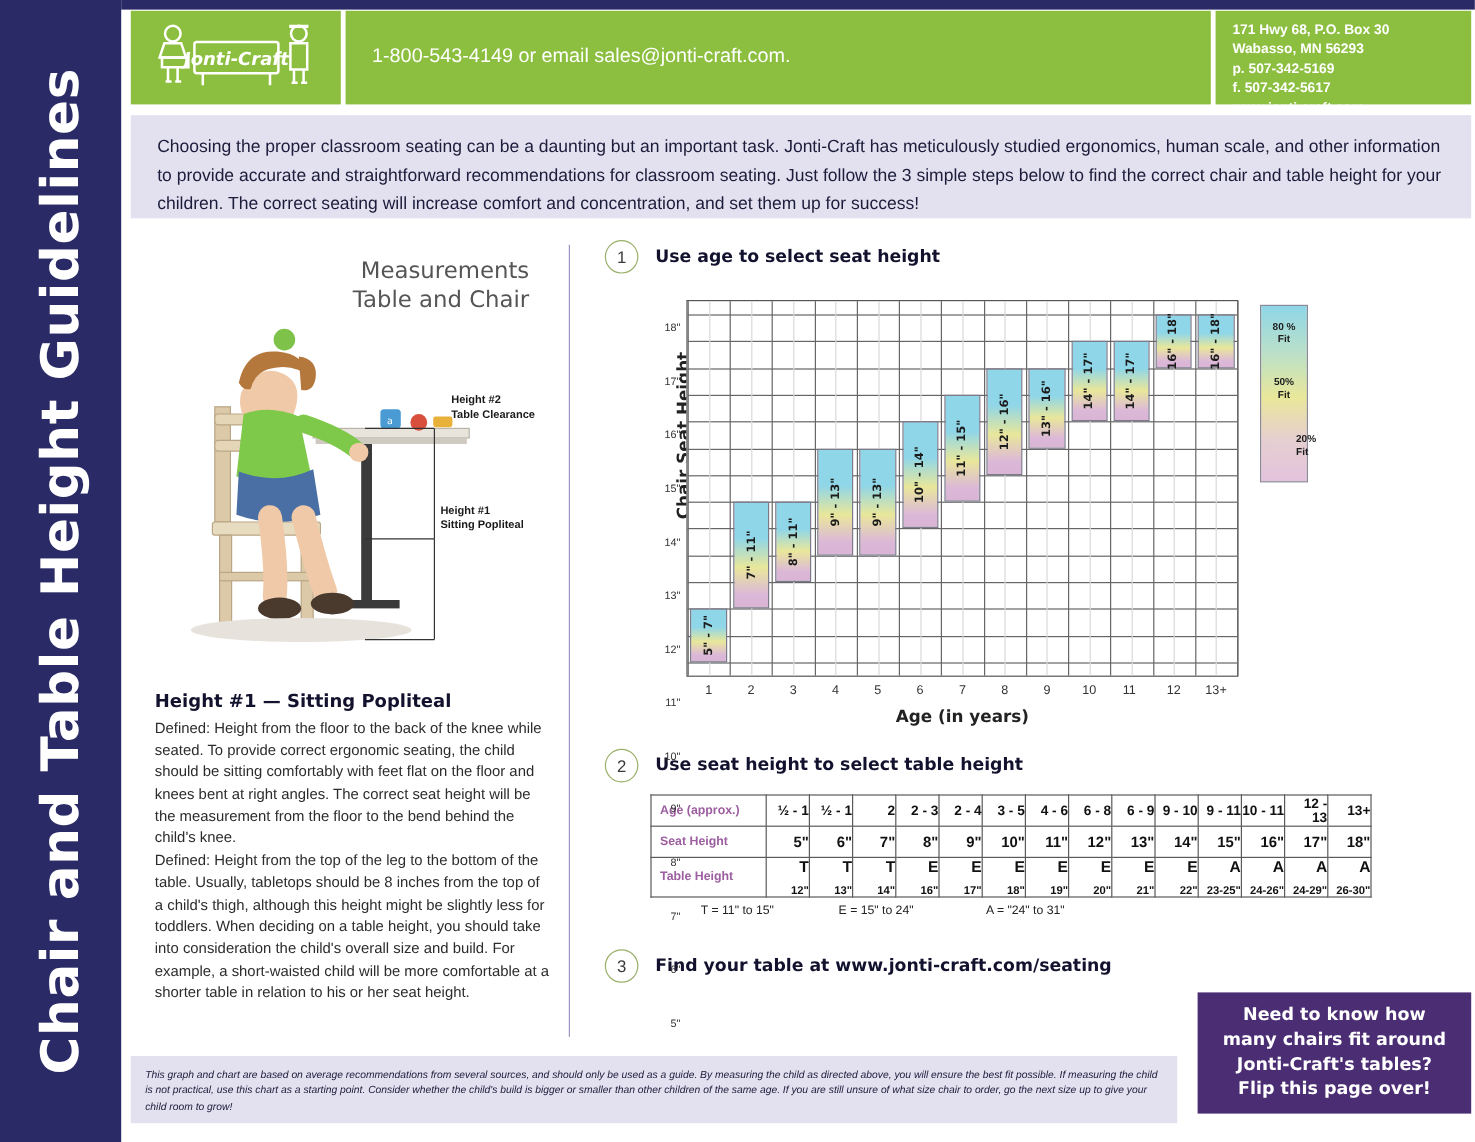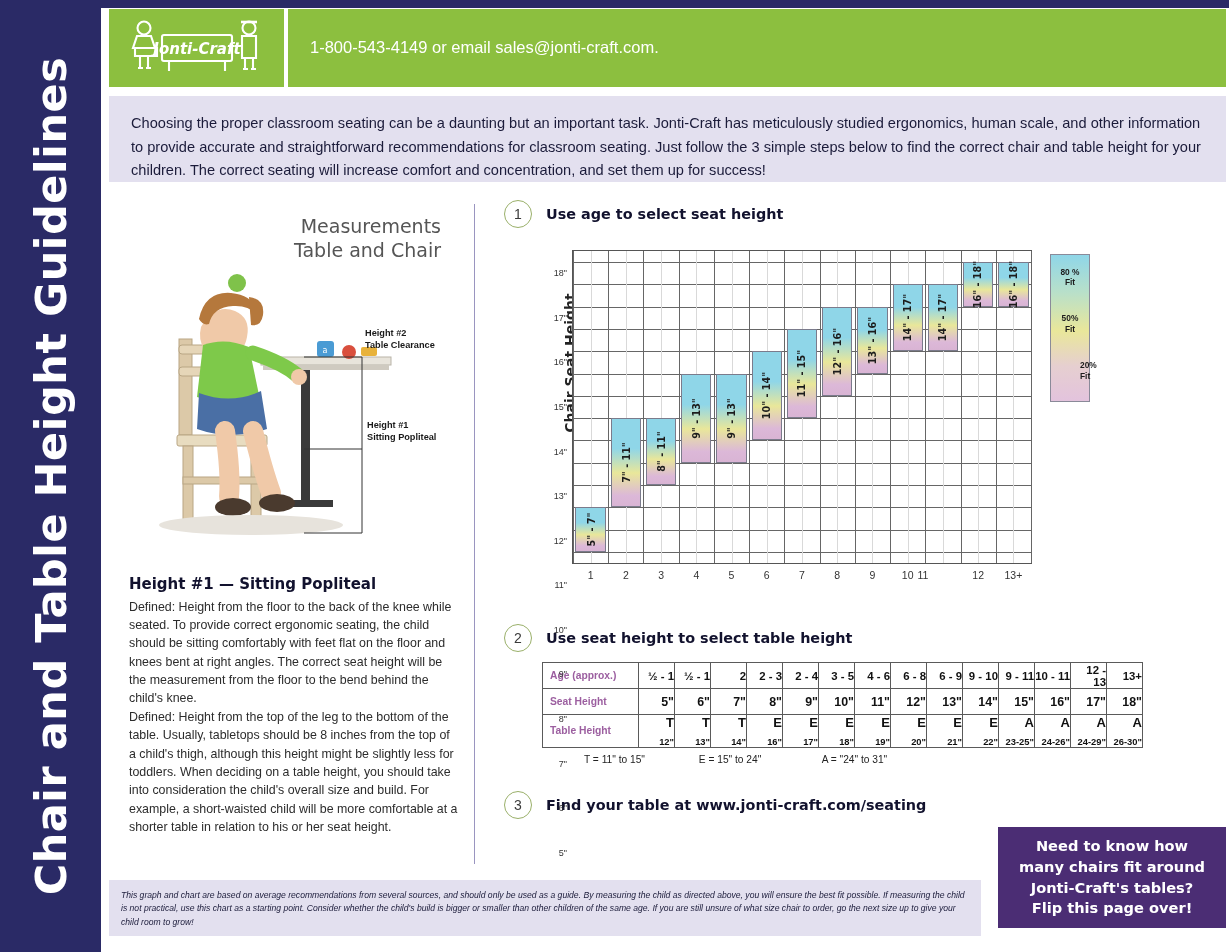--- a/index.html
+++ b/index.html
@@ -62,21 +62,21 @@
   
   .leftcol { position:absolute; left:20px; top:8px; width:330px; }
   .meas-title {
     text-align:right; color:#555; font-size:19px; line-height:1.28;
     font-family:"DejaVu Sans", sans-serif; padding-right:18px; margin-top:14px;
   }
   .photo-area { position:relative; height:290px; margin-top:4px; }
   .photo-svg { position:absolute; left:12px; top:0; }
   .ann { position:absolute; font-size:9.2px; line-height:1.35; color:#1a1a1a; font-weight:bold; }
   .ann1 { left:238px; top:152px; }
-  .ann2 { left:236px; top:60px; }
+  .ann2 { left:247px; top:60px; }
 
   .h-head {
     font-size:15px; font-weight:bold; color:#12122e; margin:18px 0 5px 0;
     font-family:"DejaVu Sans", sans-serif;
   }
   .h-body { font-size:12.4px; line-height:1.48; color:#2c2c2c; }
 
   
   .rightcol { position:absolute; left:395px; top:8px; right:0; }
 
@@ -201,20 +201,27 @@
         <text x="80" y="37" text-anchor="middle" fill="#ffffff" font-family="DejaVu Sans, sans-serif" font-size="15" font-weight="bold" font-style="italic">Jonti-Craft</text>
       </svg>
     </div>
 
     <div class="hdr-msg">
       <div>
         <div>1-800-543-4149 or email sales@jonti-craft.com.</div>
       </div>
     </div>
 
+    <div class="hdr-addr">
+      <div>171 Hwy 68, P.O. Box 30</div>
+      <div>Wabasso, MN 56293</div>
+      <div>p. 507-342-5169</div>
+      <div>f. 507-342-5617</div>
+      <div>www.jonti-craft.com</div>
+    </div>
   </div>
 
   <div class="intro">
     <div>Choosing the proper classroom seating can be a daunting but an important task. Jonti-Craft has meticulously studied ergonomics, human scale, and other information to provide accurate and straightforward recommendations for classroom seating. Just follow the 3 simple steps below to find the correct chair and table height for your children. The correct seating will increase comfort and concentration, and set them up for success!</div>
   </div>
 
   <div class="body-wrap">
 
     <div class="divider"></div>
 
@@ -371,21 +378,21 @@
             <div class="xtick" style="left: 17.6154px;">1</div>
             <div class="xtick" style="left: 52.8462px;">2</div>
             <div class="xtick" style="left: 88.0769px;">3</div>
             <div class="xtick" style="left: 123.308px;">4</div>
             <div class="xtick" style="left: 158.538px;">5</div>
             <div class="xtick" style="left: 193.769px;">6</div>
             <div class="xtick" style="left: 229px;">7</div>
             <div class="xtick" style="left: 264.231px;">8</div>
             <div class="xtick" style="left: 299.462px;">9</div>
             <div class="xtick" style="left: 334.692px;">10</div>
-            <div class="xtick" style="left: 350px;">11</div>
+            <div class="xtick" style="left: 368px;">11</div>
             <div class="xtick" style="left: 405.154px; text-align: center;">12</div>
             <div class="xtick" style="left: 440.385px;">13+</div>
             <div class="bar" style="left: 2.46615px; width: 30.2985px; top: 256.286px; height: 44.5714px;">
               <span>5" - 7"</span>
             </div>
             <div class="bar" style="left: 37.6969px; width: 30.2985px; top: 167.143px; height: 89.1429px;">
               <span>7" - 11"</span>
             </div>
             <div class="bar" style="left: 72.9277px; width: 30.2985px; top: 167.143px; height: 66.8571px;">
               <span>8" - 11"</span>
@@ -414,20 +421,21 @@
             <div class="bar" style="left: 354.774px; width: 30.2985px; top: 33.4286px; height: 66.8571px;">
               <span>14" - 17"</span>
             </div>
             <div class="bar" style="left: 390.005px; width: 30.2985px; top: 11.1429px; height: 44.5714px;">
               <span>16" - 18"</span>
             </div>
             <div class="bar" style="left: 425.235px; width: 30.2985px; top: 11.1429px; height: 44.5714px;">
               <span>16" - 18"</span>
             </div>
           </div>
+        <div class="xaxis-title">Age (in years)</div>
 
         <div class="legend" id="legend">
             <div class="legend-lab" style="top: 8%;">
               <div>80 %</div>
               <div>Fit</div>
             </div>
             <div class="legend-lab" style="top: 40%;">
               <div>50%</div>
               <div>Fit</div>
             </div>

